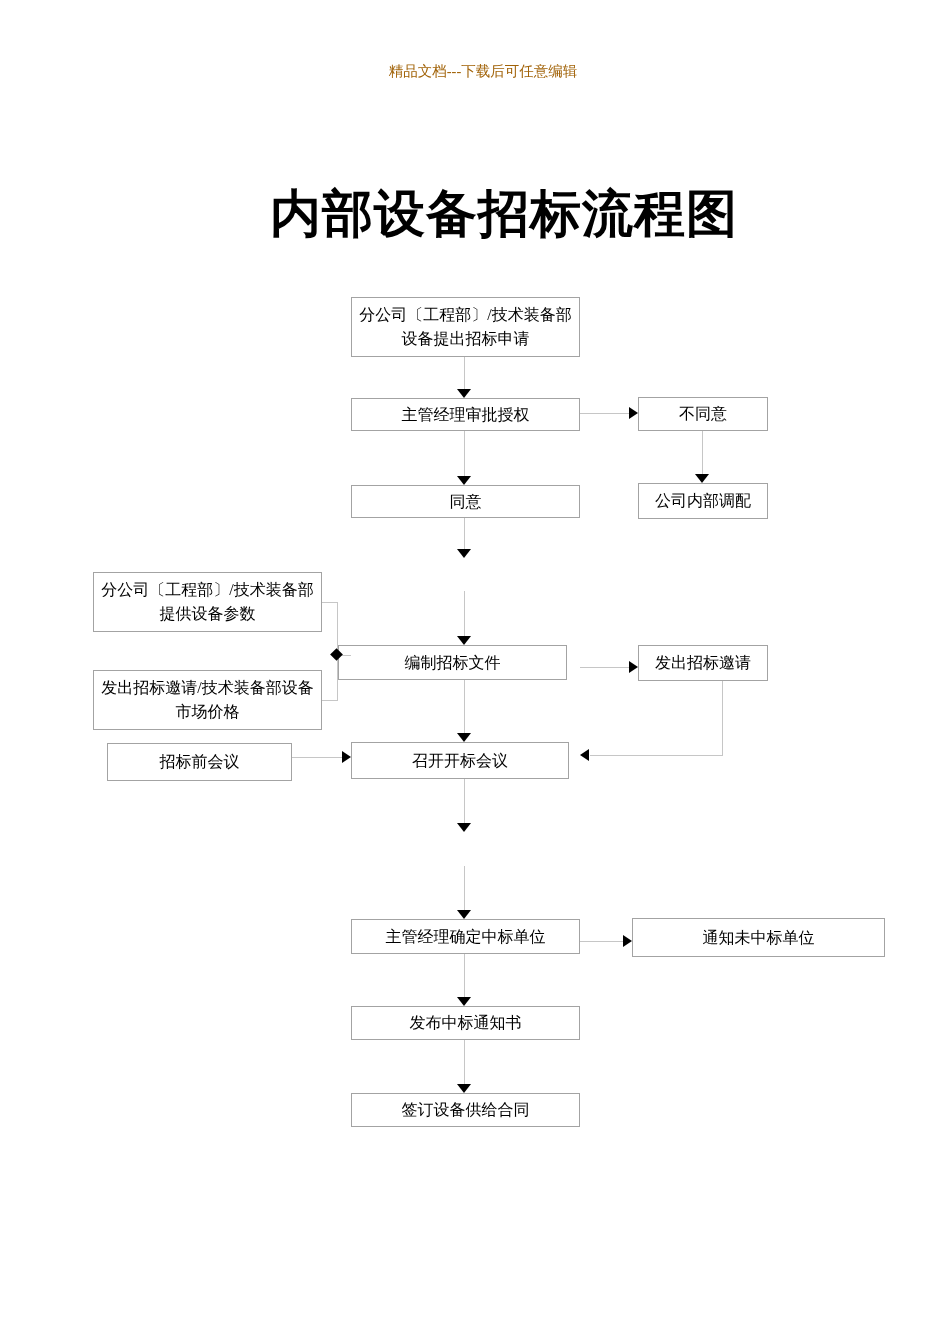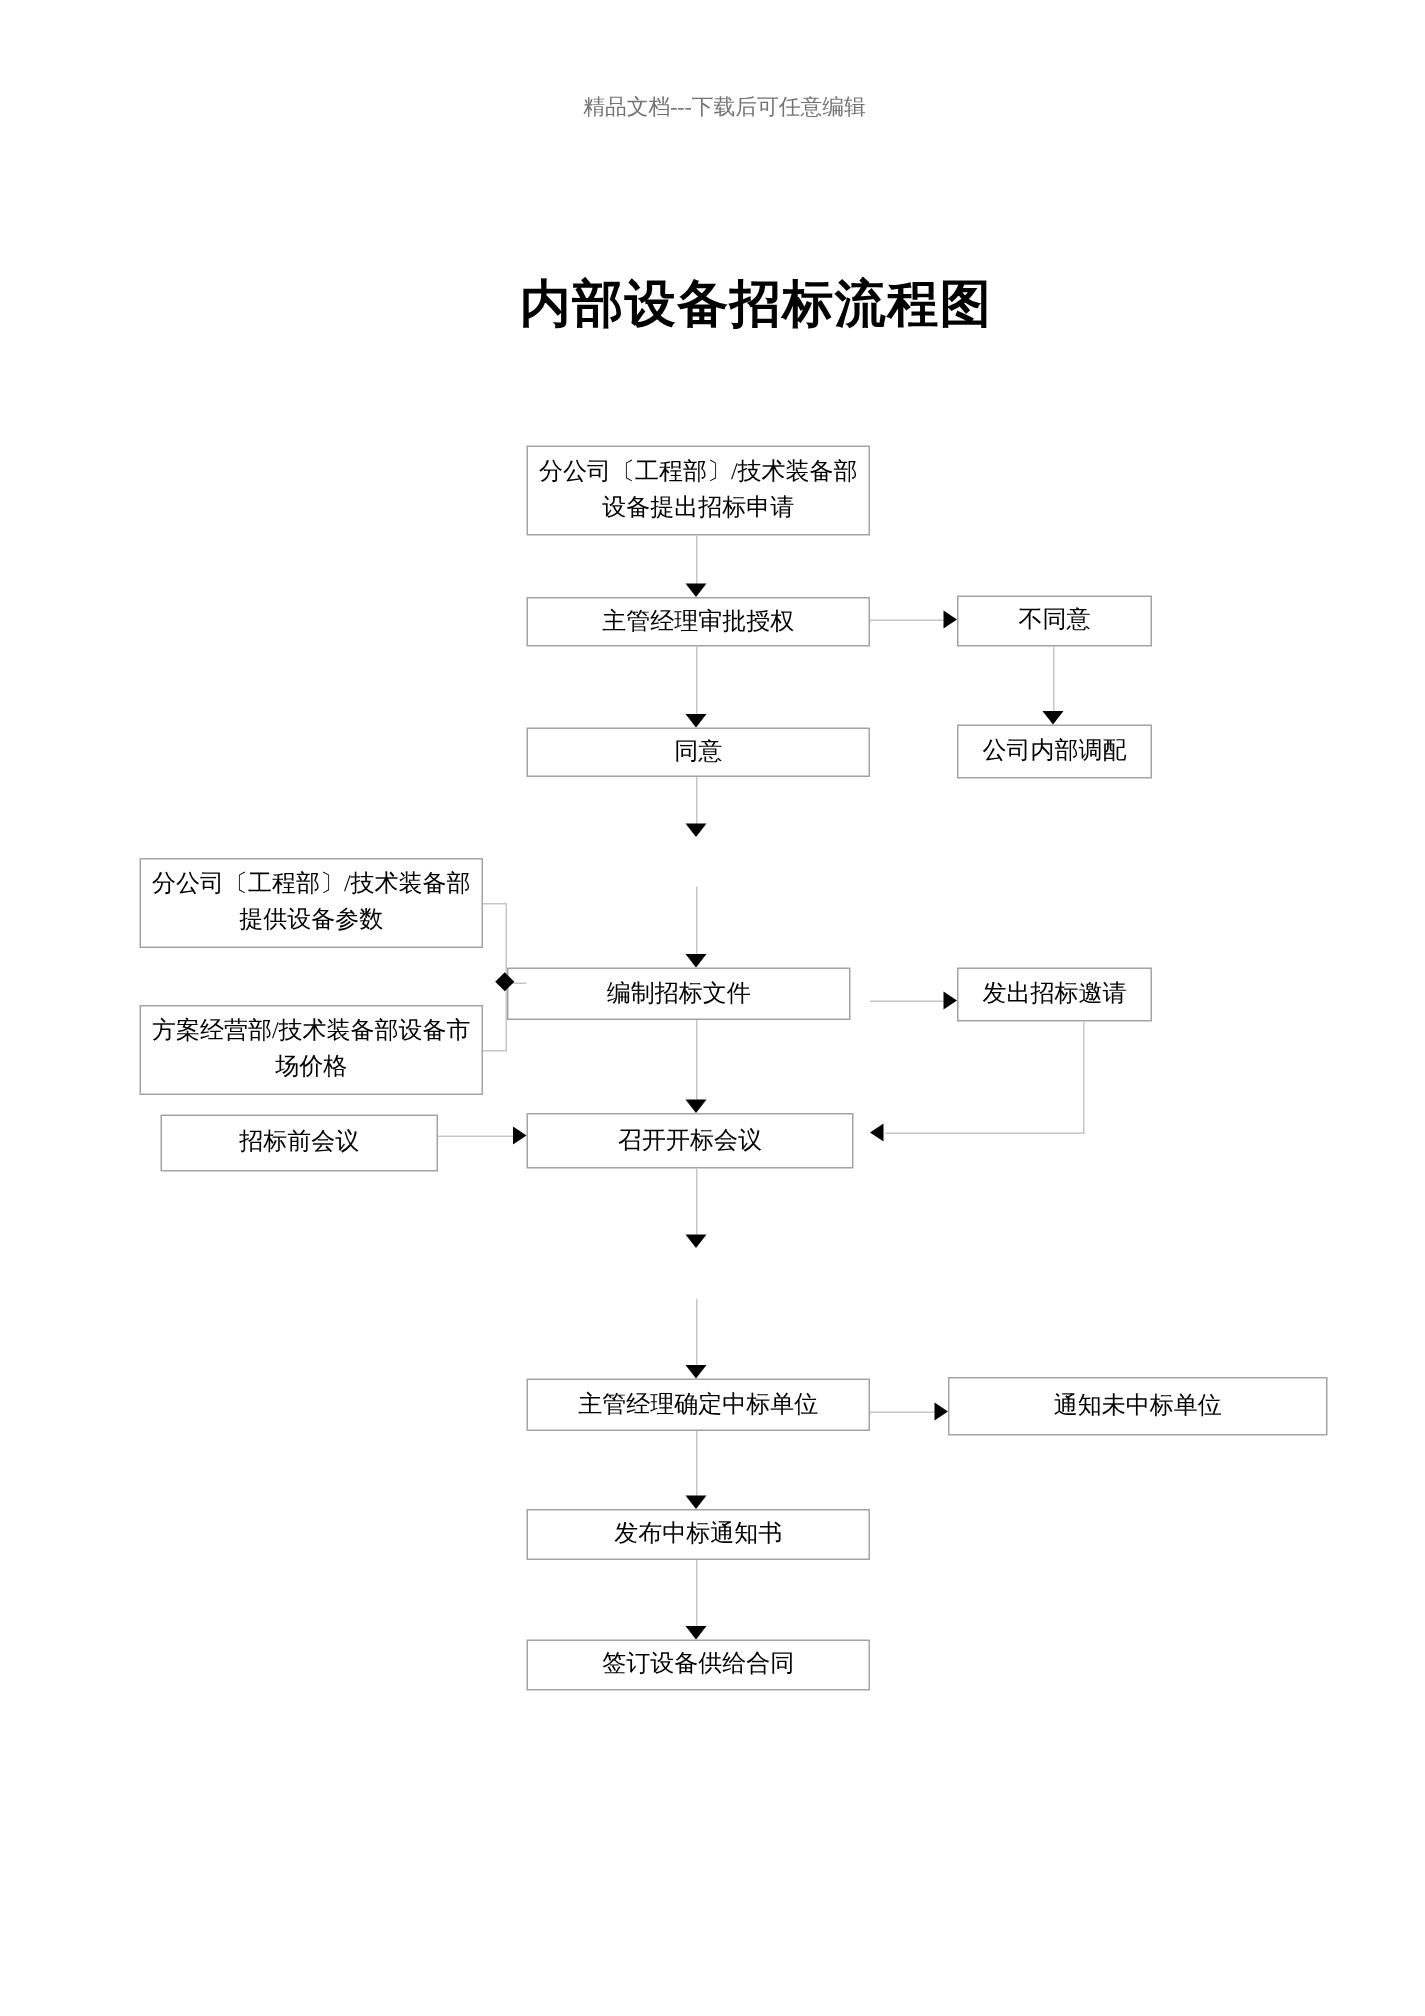--- a/index.html
+++ b/index.html
@@ -12,27 +12,27 @@
     position:relative;
     width:950px;height:1344px;
     background:#ffffff;
     font-family:"Liberation Serif","DejaVu Serif",serif;
     color:#000;
     overflow:hidden;
   }
   .header-note{
     position:absolute;top:62px;left:0;right:0;
     text-align:center;padding-left:16px;
-    font-size:14.5px;color:#737373;
+    font-size:14.5px;color:#a16207;
     font-family:"Liberation Serif","DejaVu Serif",serif;
   }
   .doc-title{
     position:absolute;top:180px;left:0;right:0;
     text-align:center;padding-left:58px;
-    font-size:34px;font-weight:bold;letter-spacing:1px;
+    font-size:51px;font-weight:bold;letter-spacing:1px;
     font-family:"Liberation Sans","DejaVu Sans",sans-serif;
   }
   .node{
     position:absolute;
     border:1px solid var(--box-border);
     background:#fff;
     display:flex;align-items:center;justify-content:center;
     text-align:center;
     font-size:16px;line-height:24px;
     padding:0 5px;box-sizing:border-box;
@@ -71,21 +71,21 @@
   <div class="node" style="left:351px;top:485px;width:229px;height:33px">
     <span>同意</span>
   </div>
   <div class="node" style="left:638px;top:483px;width:130px;height:36px">
     <span>公司内部调配</span>
   </div>
   <div class="node" style="left:93px;top:572px;width:229px;height:60px">
     <span>分公司〔工程部〕/技术装备部提供设备参数</span>
   </div>
   <div class="node" style="left:93px;top:670px;width:229px;height:60px">
-    <span>方案经营部/技术装备部设备市场价格</span>
+    <span>发出招标邀请/技术装备部设备市场价格</span>
   </div>
   <div class="node" style="left:338px;top:645px;width:229px;height:35px">
     <span>编制招标文件</span>
   </div>
   <div class="node" style="left:638px;top:645px;width:130px;height:36px">
     <span>发出招标邀请</span>
   </div>
   <div class="node" style="left:107px;top:743px;width:185px;height:38px">
     <span>招标前会议</span>
   </div>

